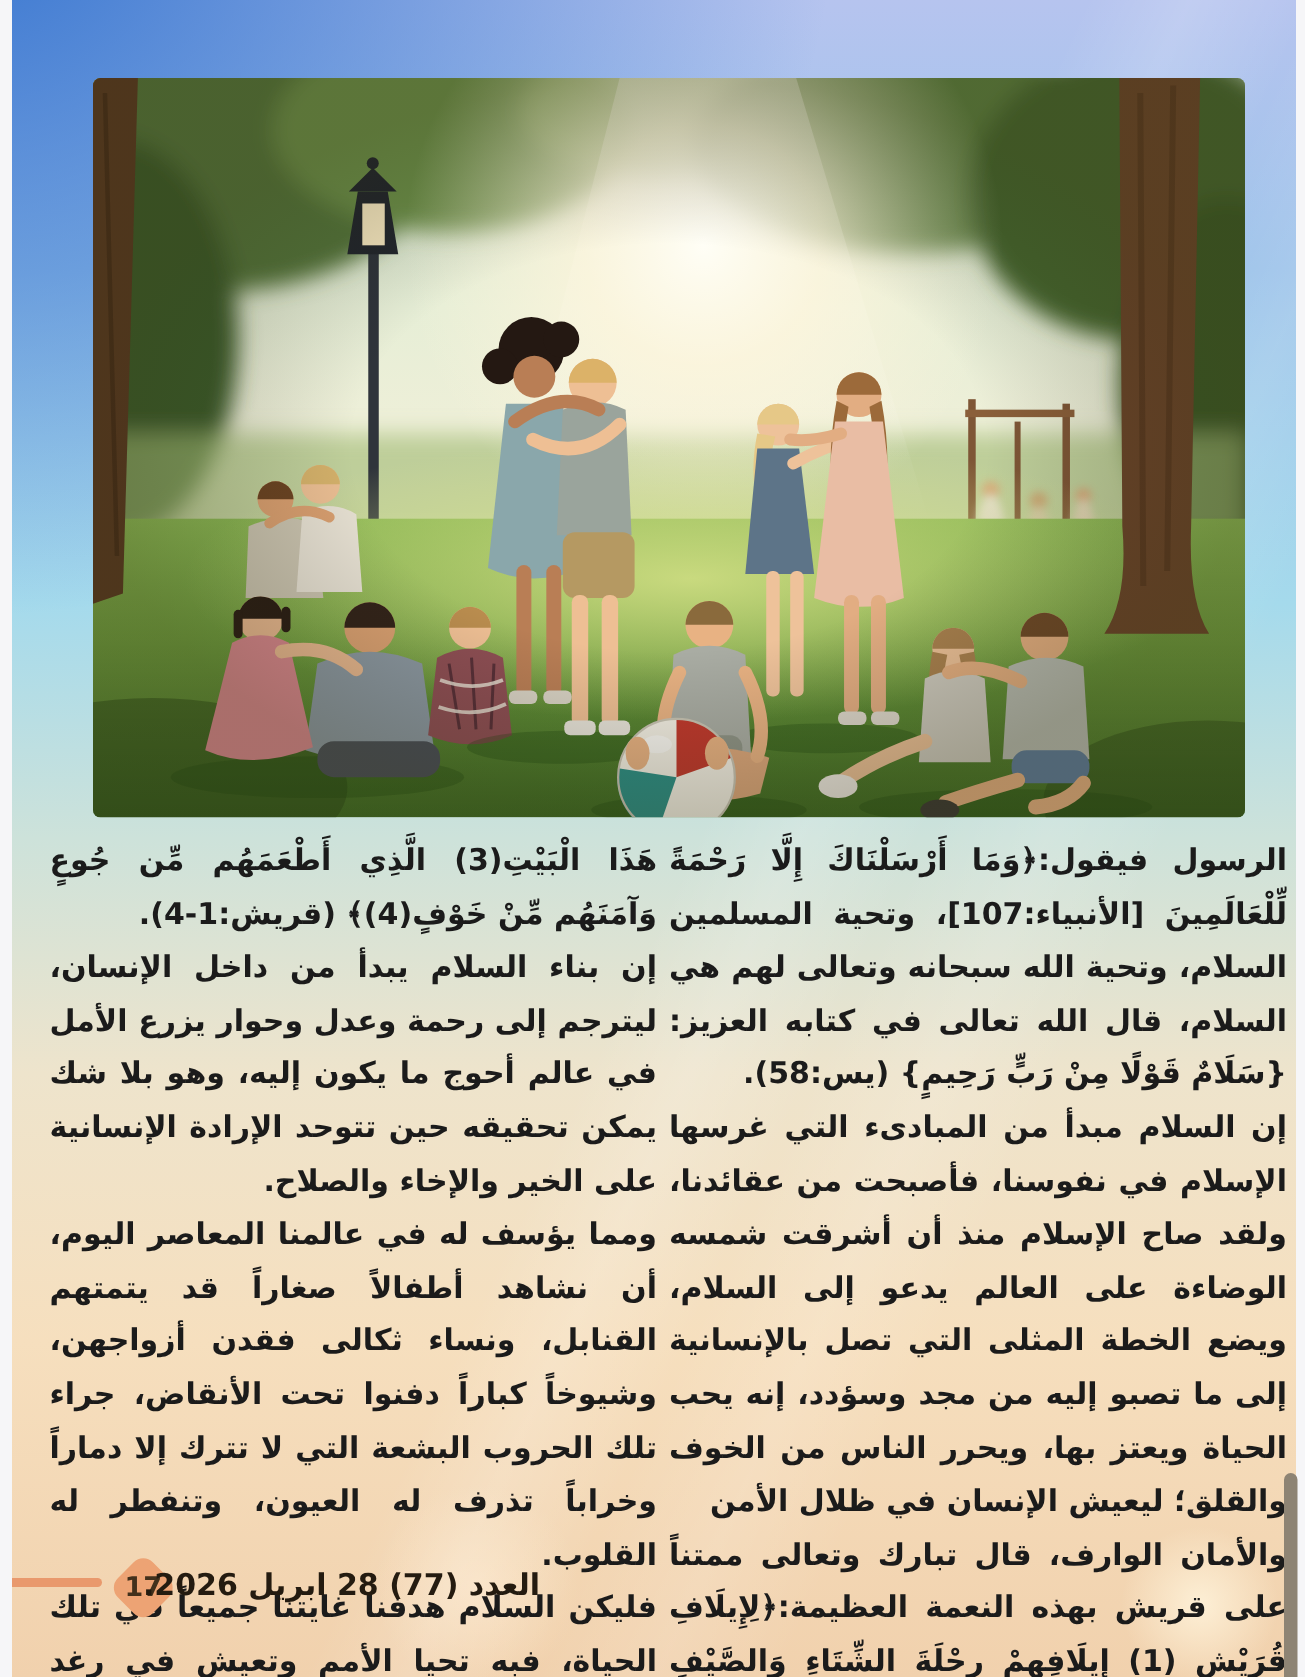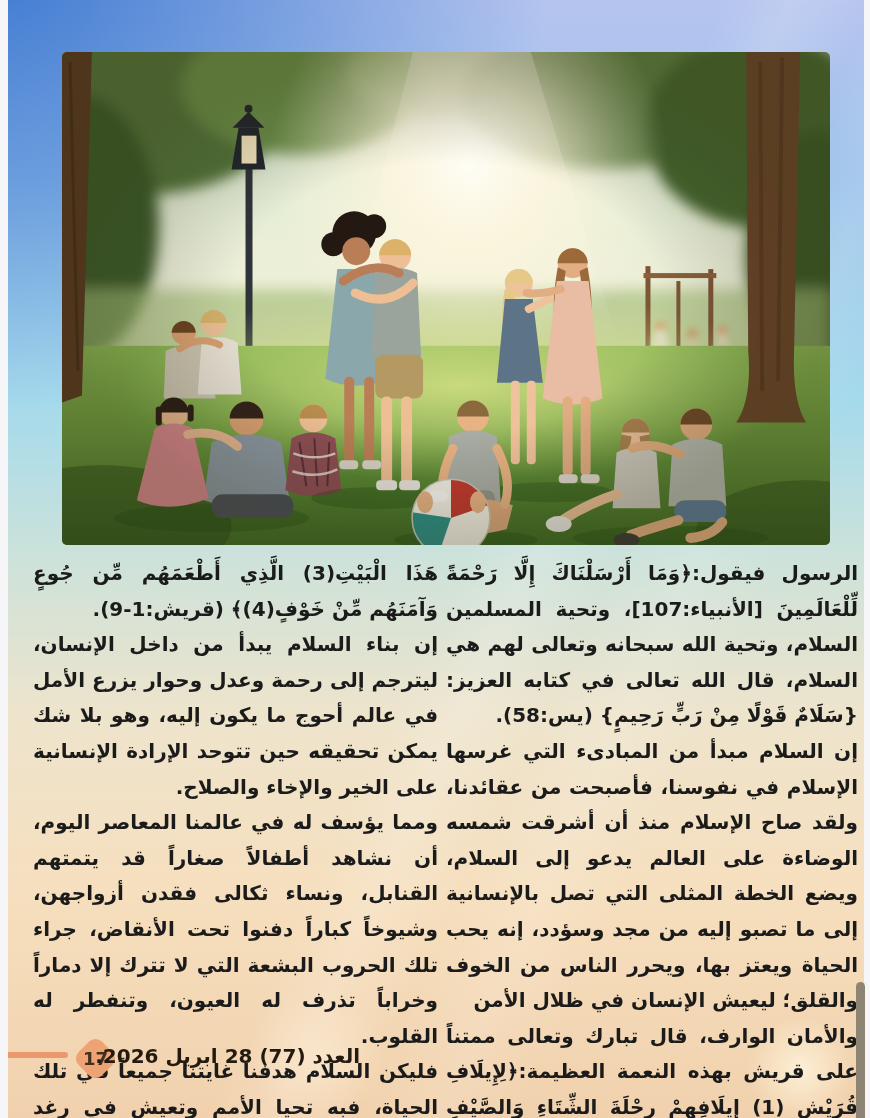--- a/index.html
+++ b/index.html
@@ -271,21 +271,21 @@
     </svg>
   </div>
 
   <div class="col col-right">
     <p>الرسول فيقول:﴿وَمَا أَرْسَلْنَاكَ إِلَّا رَحْمَةً لِّلْعَالَمِينَ [الأنبياء:107]، وتحية المسلمين السلام، وتحية الله سبحانه وتعالى لهم هي السلام، قال الله تعالى في كتابه العزيز: {سَلَامٌ قَوْلًا مِنْ رَبٍّ رَحِيمٍ} (يس:58).</p>
     <p>إن السلام مبدأ من المبادىء التي غرسها الإسلام في نفوسنا، فأصبحت من عقائدنا، ولقد صاح الإسلام منذ أن أشرقت شمسه الوضاءة على العالم يدعو إلى السلام، ويضع الخطة المثلى التي تصل بالإنسانية إلى ما تصبو إليه من مجد وسؤدد، إنه يحب الحياة ويعتز بها، ويحرر الناس من الخوف والقلق؛ ليعيش الإنسان في ظلال الأمن</p>
     <p>والأمان الوارف، قال تبارك وتعالى ممتناً على قريش بهذه النعمة العظيمة:﴿لِإِيلَافِ قُرَيْشٍ (1) إِيلَافِهِمْ رِحْلَةَ الشِّتَاءِ وَالصَّيْفِ (2) فَلْيَعْبُدُوا رَبَّ</p>
   </div>
 
   <div class="col col-left">
-    <p>هَذَا الْبَيْتِ(3) الَّذِي أَطْعَمَهُم مِّن جُوعٍ وَآمَنَهُم مِّنْ خَوْفٍ(4)﴾ (قريش:1-9).</p>
+    <p>هَذَا الْبَيْتِ(3) الَّذِي أَطْعَمَهُم مِّن جُوعٍ وَآمَنَهُم مِّنْ خَوْفٍ(4)﴾ (قريش:1-4).</p>
     <p>إن بناء السلام يبدأ من داخل الإنسان، ليترجم إلى رحمة وعدل وحوار يزرع الأمل في عالم أحوج ما يكون إليه، وهو بلا شك يمكن تحقيقه حين تتوحد الإرادة الإنسانية على الخير والإخاء والصلاح.</p>
     <p>ومما يؤسف له في عالمنا المعاصر اليوم، أن نشاهد أطفالاً صغاراً قد يتمتهم القنابل، ونساء ثكالى فقدن أزواجهن، وشيوخاً كباراً دفنوا تحت الأنقاض، جراء تلك الحروب البشعة التي لا تترك إلا دماراً وخراباً تذرف له العيون، وتنفطر له القلوب.</p>
     <p>فليكن السلام هدفنا غايتنا جميعاً في تلك الحياة، فبه تحيا الأمم وتعيش في رغد ونعيم، وتنعم الشعوب بالأمن والأمان، والسلم والاستقرار.</p>
   </div>
 
   <div class="footer-line"></div>
   <div class="badge">
     <span>17</span>
   </div>
   <div class="issue">العدد (77) 28 ابريل 2026.</div>

